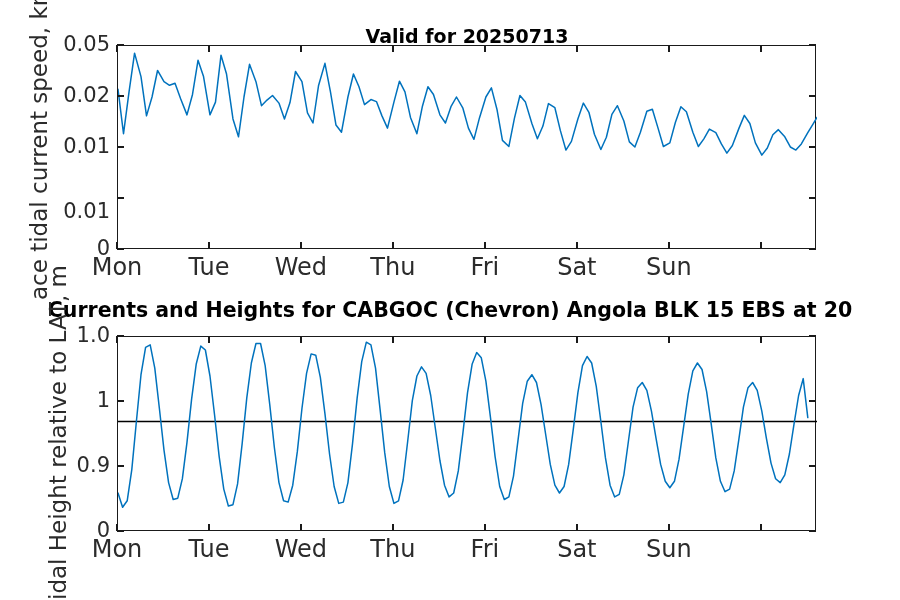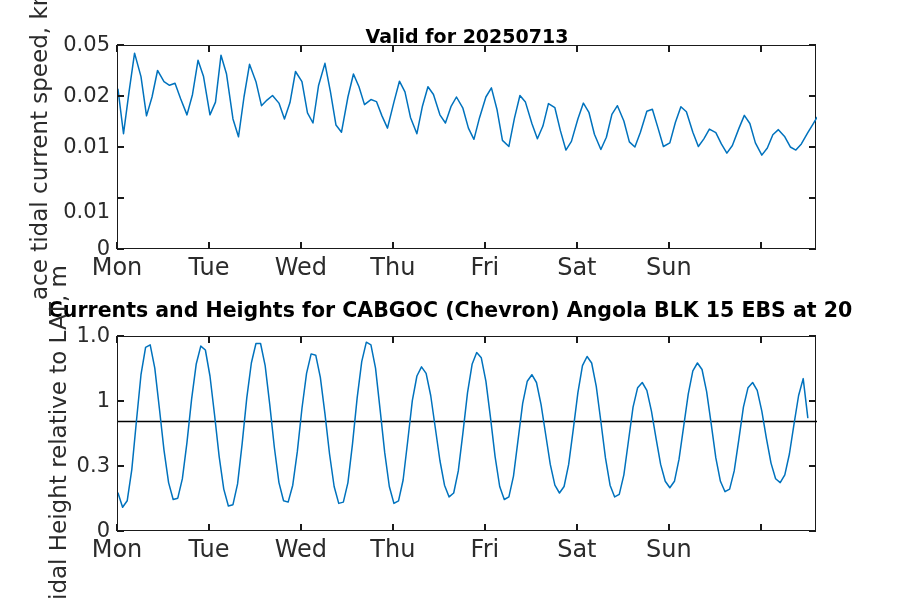--- a/index.html
+++ b/index.html
@@ -160,21 +160,21 @@
       <polyline id="poly-bot" fill="none" stroke="#0072BD" stroke-width="1.5" stroke-linejoin="round" stroke-linecap="round" points="0.00,156.00 4.60,170.30 9.20,163.80 13.80,132.60 18.39,84.50 22.99,37.70 27.59,10.40 32.19,7.80 36.79,31.20 41.39,71.50 45.99,113.10 50.59,145.60 55.18,162.50 59.78,161.20 64.38,141.70 68.98,105.30 73.58,62.40 78.18,27.30 82.78,9.10 87.38,13.00 91.97,39.00 96.57,78.00 101.17,119.60 105.77,152.10 110.37,169.00 114.97,167.70 119.57,146.90 124.16,106.60 128.76,61.10 133.36,26.00 137.96,6.50 142.56,6.50 147.16,28.60 151.76,67.60 156.36,110.50 160.95,145.60 165.55,163.80 170.15,165.10 174.75,148.20 179.35,114.40 183.95,71.50 188.55,36.40 193.14,16.90 197.74,18.20 202.34,40.30 206.94,76.70 211.54,117.00 216.14,149.50 220.74,166.40 225.34,165.10 229.93,145.60 234.53,106.60 239.13,61.10 243.73,24.70 248.33,5.20 252.93,7.80 257.53,31.20 262.13,72.80 266.72,115.70 271.32,149.50 275.92,166.40 280.52,163.80 285.12,143.00 289.72,104.00 294.32,63.70 298.91,39.00 303.51,29.90 308.11,36.40 312.71,58.50 317.31,91.00 321.91,123.50 326.51,148.20 331.11,159.90 335.70,156.00 340.30,133.90 344.90,96.20 349.50,55.90 354.10,27.30 358.70,15.60 363.30,20.80 367.89,44.20 372.49,80.60 377.09,119.60 381.69,149.50 386.29,162.50 390.89,159.90 395.49,139.10 400.09,102.70 404.68,66.30 409.28,44.20 413.88,37.70 418.48,45.50 423.08,67.60 427.68,97.50 432.28,127.40 436.88,148.20 441.47,156.00 446.07,149.50 450.67,127.40 455.27,92.30 459.87,55.90 464.47,28.60 469.07,19.50 473.66,26.00 478.26,49.40 482.86,84.50 487.46,120.90 492.06,148.20 496.66,159.90 501.26,157.30 505.86,137.80 510.45,104.00 515.05,70.20 519.65,50.70 524.25,45.50 528.85,53.30 533.45,74.10 538.05,101.40 542.64,127.40 547.24,144.30 551.84,150.80 556.44,144.30 561.04,122.20 565.64,89.70 570.24,57.20 574.84,33.80 579.43,26.00 584.03,32.50 588.63,54.60 593.23,87.10 597.83,120.90 602.43,144.30 607.03,154.70 611.63,152.10 616.22,133.90 620.82,102.70 625.42,70.20 630.02,50.70 634.62,45.50 639.22,53.30 643.82,74.10 648.41,101.40 653.01,126.10 657.61,141.70 662.21,145.60 666.81,137.80 671.41,117.00 676.01,87.10 680.61,58.50 685.20,41.60 689.80,80.60 694.40,NaN 699.00,NaN"></polyline>
     </svg>
   </div>
 
   <div id="bot-yticks">
       <div class="tick tick-y" style="left: 117px; top: 530.2px; width: 7px; height: 1.6px; position: absolute; background: rgb(26, 26, 26);"></div>
       <div style="position: absolute; left: 809px; top: 530.2px; width: 7px; height: 1.6px; background: rgb(26, 26, 26);"></div>
       <div class="ytl" style="right: 790px; top: 520px;">0</div>
       <div class="tick tick-y" style="left: 117px; top: 465.2px; width: 7px; height: 1.6px; position: absolute; background: rgb(26, 26, 26);"></div>
       <div style="position: absolute; left: 809px; top: 465.2px; width: 7px; height: 1.6px; background: rgb(26, 26, 26);"></div>
-      <div class="ytl" style="right: 790px; top: 455px;">0.3</div>
+      <div class="ytl" style="right: 790px; top: 455px;">0.9</div>
       <div class="tick tick-y" style="left: 117px; top: 400.2px; width: 7px; height: 1.6px; position: absolute; background: rgb(26, 26, 26);"></div>
       <div style="position: absolute; left: 809px; top: 400.2px; width: 7px; height: 1.6px; background: rgb(26, 26, 26);"></div>
       <div class="ytl" style="right: 790px; top: 390px;">1</div>
       <div class="tick tick-y" style="left: 117px; top: 335.2px; width: 7px; height: 1.6px; position: absolute; background: rgb(26, 26, 26);"></div>
       <div style="position: absolute; left: 809px; top: 335.2px; width: 7px; height: 1.6px; background: rgb(26, 26, 26);"></div>
       <div class="ytl" style="right: 790px; top: 325px;">1.0</div>
     </div>
   <div id="bot-xticks">
       <div style="position: absolute; left: 116.2px; top: 524px; width: 1.6px; height: 7px; background: rgb(26, 26, 26);"></div>
       <div style="position: absolute; left: 116.2px; top: 336px; width: 1.6px; height: 7px; background: rgb(26, 26, 26);"></div>

